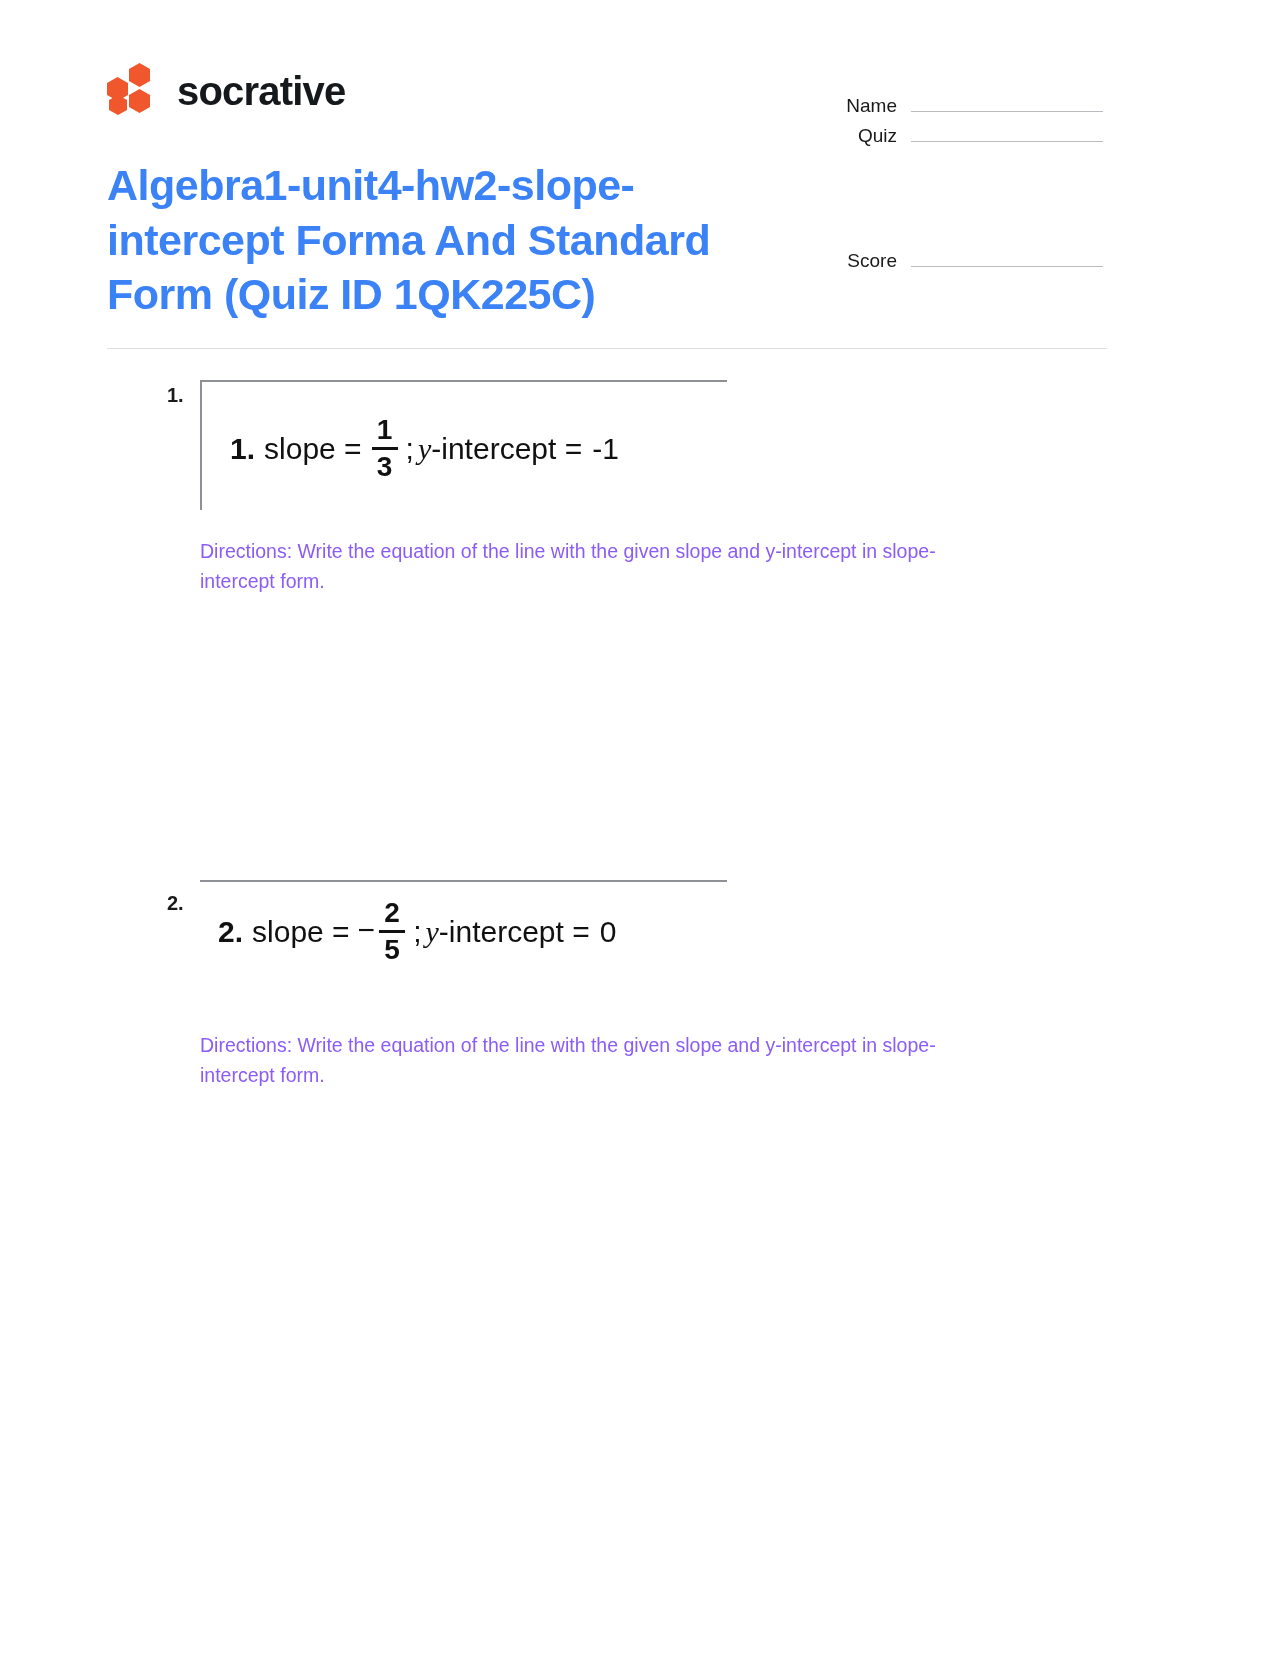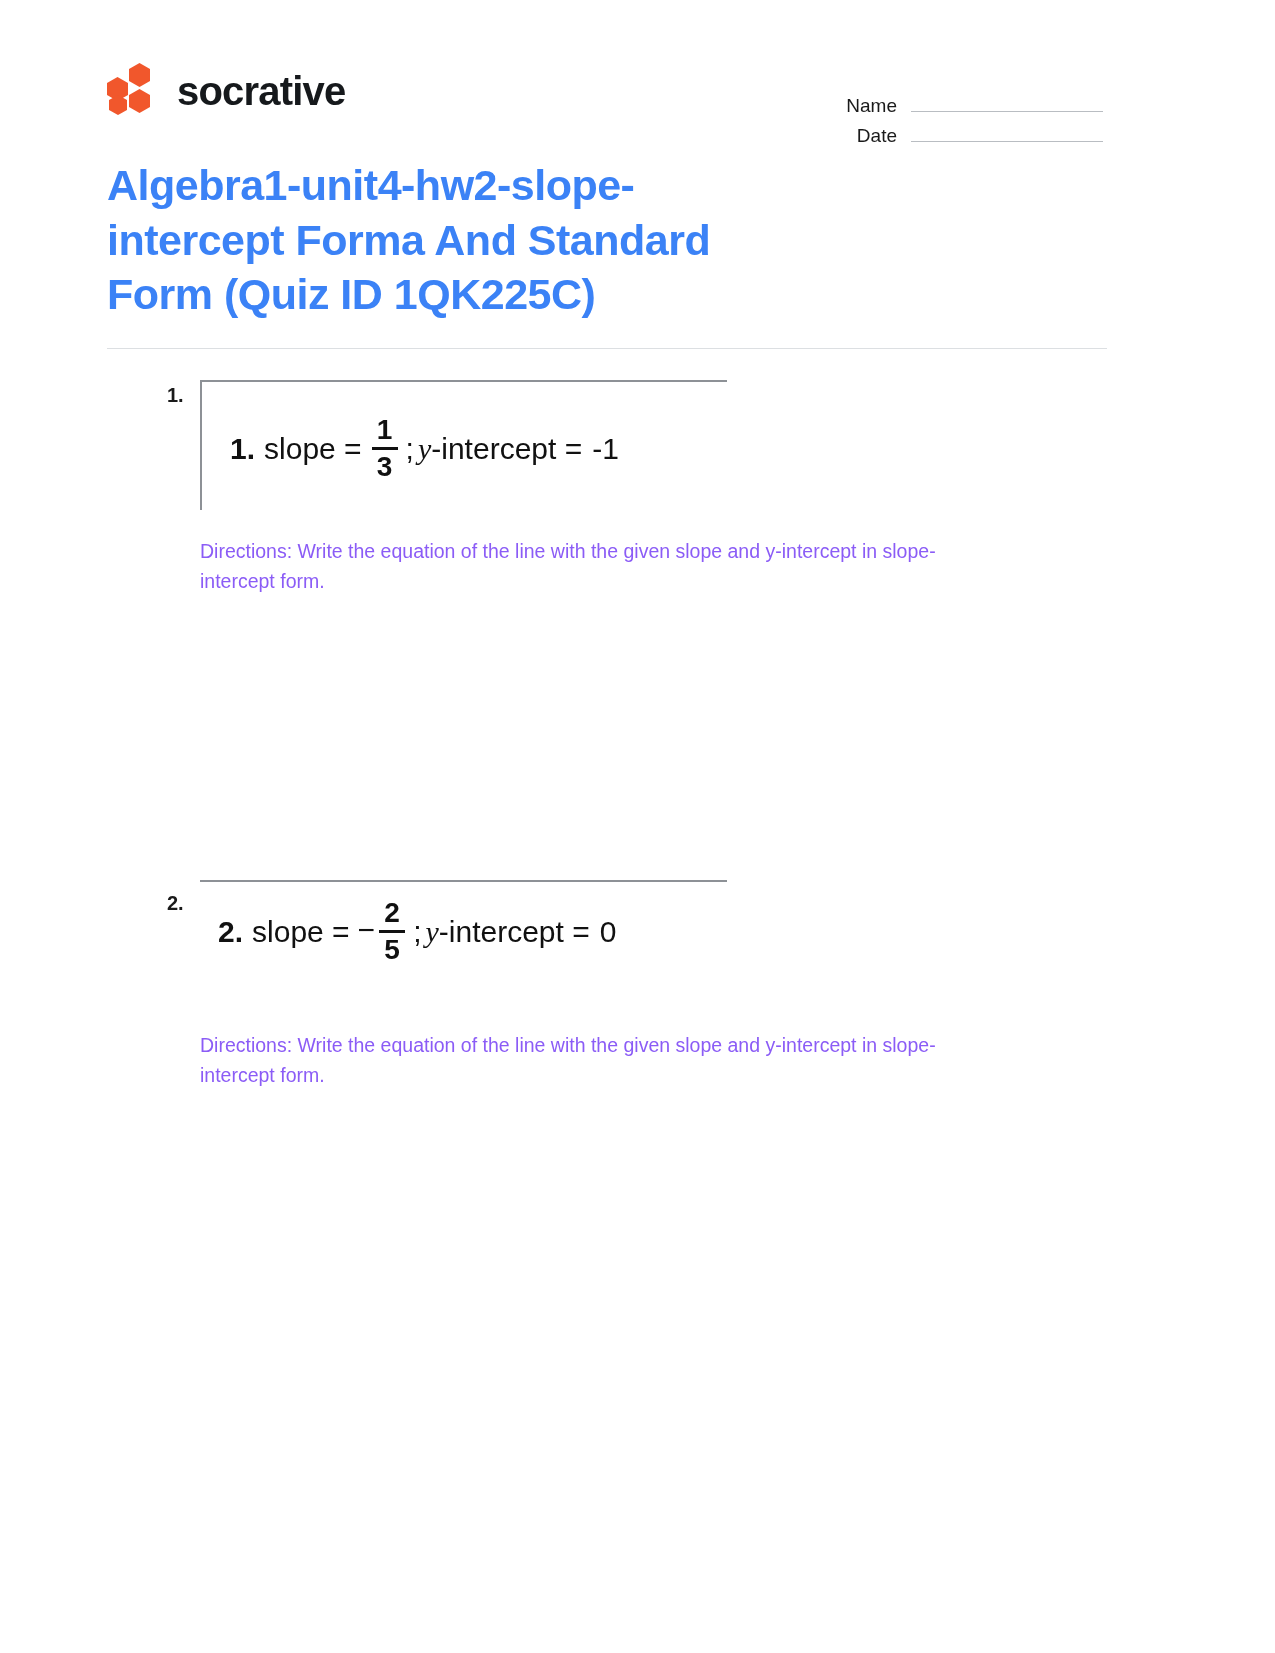--- a/index.html
+++ b/index.html
@@ -238,30 +238,38 @@
       </span>
       <span class="logo-word">socrative</span>
     </div>
 
     <div class="meta-fields">
       <div class="meta-row">
         <span class="meta-label">Name</span>
         <span class="meta-line"></span>
       </div>
       <div class="meta-row">
-        <span class="meta-label">Date</span>
+        <span class="meta-label">Quiz</span>
         <span class="meta-line"></span>
       </div>
     </div>
   </div>
 
   <div class="title-block">
     <h1 class="page-title">Algebra1-unit4-hw2-slope-intercept Forma And Standard Form (Quiz ID 1QK225C)</h1>
   </div>
 
+  <div class="header score-block" style="left:107px; top:226px; width:1000px; height:40px;">
+    <div class="meta-fields" style="top:0;">
+      <div class="meta-row">
+        <span class="meta-label">Score</span>
+        <span class="meta-line"></span>
+      </div>
+    </div>
+  </div>
 
   <div class="divider"></div>
 
   <div class="question" id="q1">
     <span class="q-number">1.</span>
     <div class="q-body">
       <div class="q-image bordered-left-top">
         <div class="eq">
           <span class="eq-num">1.</span>
           <span class="eq-txt">slope =</span>

